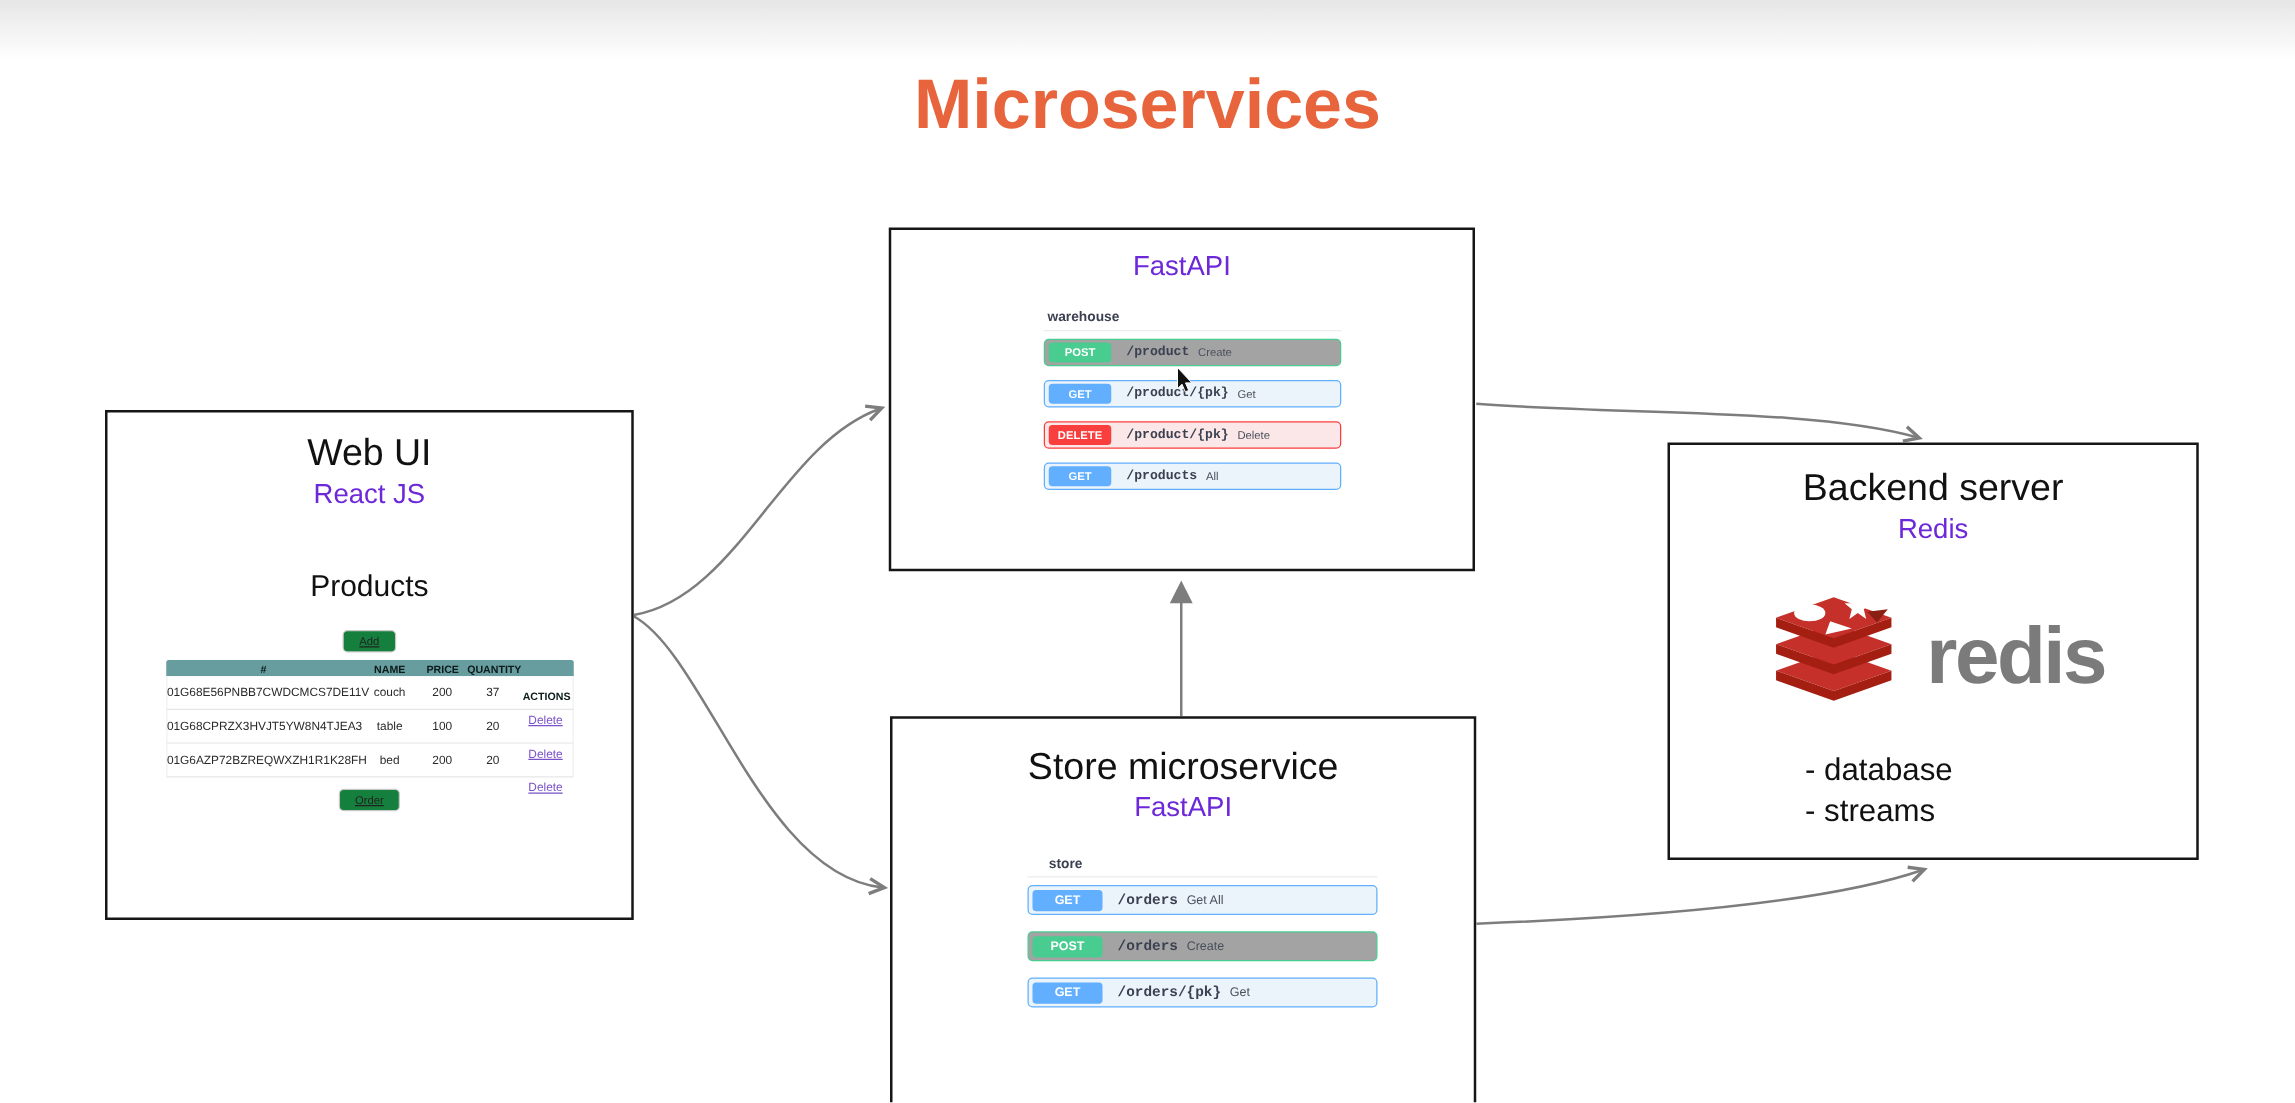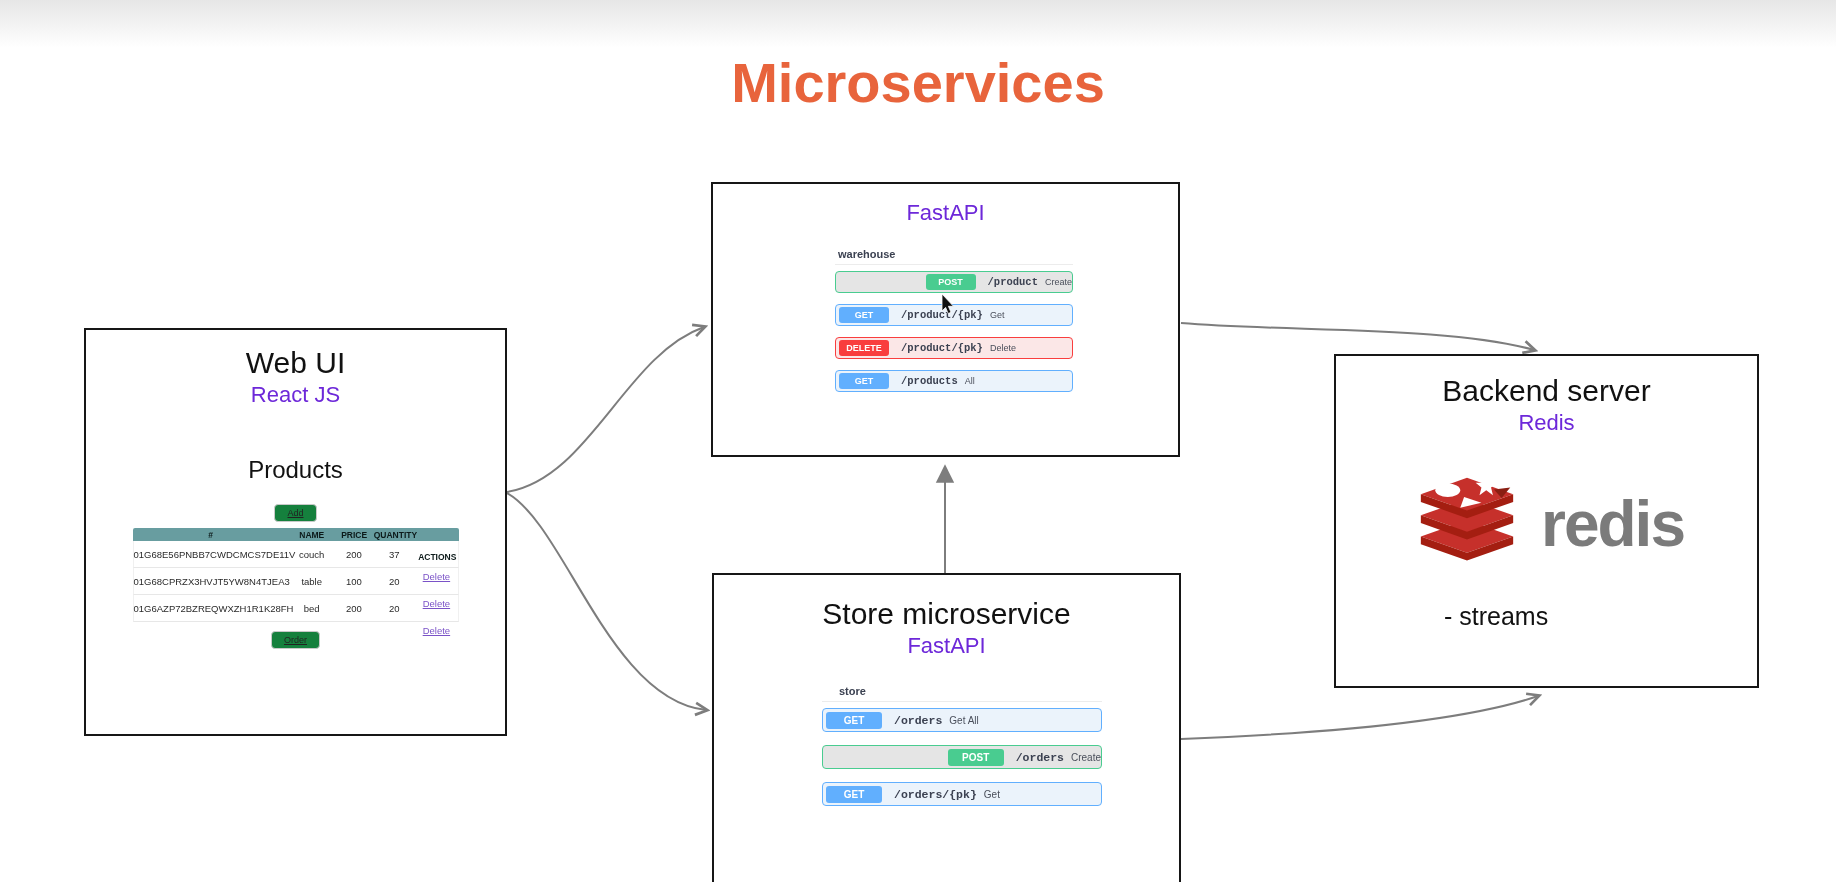--- a/index.html
+++ b/index.html
@@ -43,21 +43,21 @@
   .store { left:712px; top:573px; width:469px; height:348px; padding-top:22px; }
   .svc-tag { font-size:11px; font-weight:bold; color:#3b4151; margin-left:125px; }
   .warehouse .svc-tag { margin-top:22px; }
   .store .svc-tag { margin-top:26px; }
   .endpoints { margin-left:122px; width:238px; margin-top:4px; padding-top:6px;
     border-top:1px solid #ececec; }
   .store .endpoints { margin-left:108px; width:280px; }
   .ep { display:flex; align-items:center; height:22px; margin-bottom:11px;
     border-radius:4px; border:1px solid; cursor:pointer; }
   .ep-lg { height:24px; margin-bottom:13px; }
-  .ep-green { background:#e5e5e5; border-color:#49cc90;justify-content:flex-end; }
+  .ep-green { background:#a3a3a3; border-color:#49cc90; }
   .ep-blue { background:#ebf3fb; border-color:#61affe; }
   .ep-red { background:#fbe7e7; border-color:#f93e3e; }
   .ep-method { display:inline-block; min-width:50px; text-align:center; color:#fff;
     font-size:9px; font-weight:bold; border-radius:3px; padding:3px 0; margin-left:3px; }
   .ep-lg .ep-method { min-width:56px; font-size:10px; }
   .ep-green .ep-method { background:#49cc90; }
   .ep-blue .ep-method { background:#61affe; }
   .ep-red .ep-method { background:#f93e3e; }
   .ep-path { font-family:"Liberation Mono","DejaVu Sans Mono",monospace; font-weight:bold;
     font-size:10.5px; color:#3b4151; margin-left:12px; }
@@ -205,20 +205,21 @@
         <path d="M12,21 L12,29 L60,46 L108,29 L108,21 L60,38 Z" fill="#a41e11"></path>
 
         <ellipse cx="40" cy="17" rx="13" ry="7" fill="#ffffff"></ellipse>
         <polygon points="80,1 83,9 91,9 85,14 87,22 80,17 73,22 75,14 69,9 77,9" fill="#ffffff"></polygon>
         <polygon points="57,24 75,30 53,35" fill="#ffffff"></polygon>
         <polygon points="88,16 105,14 96,25" fill="#8a1f13"></polygon>
       </svg>
       <span class="redis-word">redis</span>
     </div>
     <div class="features" id="backend-features">
+        <div class="feature">- database</div>
         <div class="feature">- streams</div>
       </div>
   </div>
 
   <svg class="cursor" width="16" height="22" viewBox="0 0 16 22">
     <polygon points="1,0 1,17 4.6,13.4 7.2,19.5 10,18.3 7.4,12.3 12.5,12.3" fill="#111" stroke="#fff" stroke-width="0.8"></polygon>
   </svg>
 </div>
 
 </body></html>

